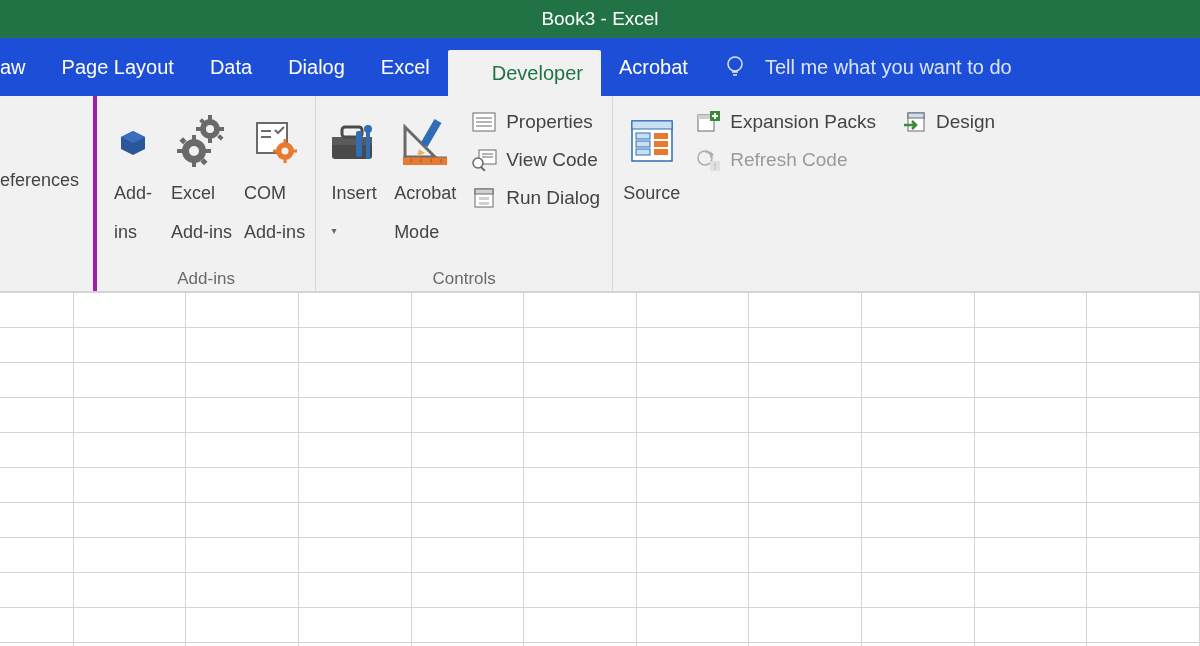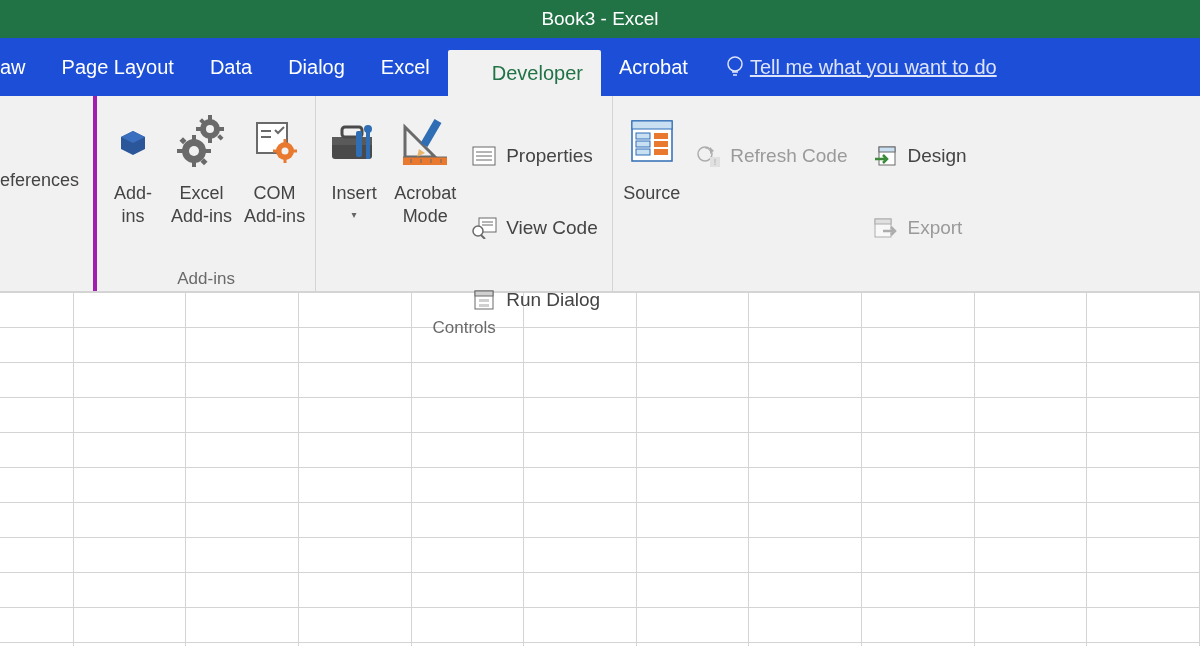--- a/index.html
+++ b/index.html
@@ -40,21 +40,21 @@
   }
   .tab.first { padding-left: 0; padding-right: 18px;}
   .tab.active {
     background: #f1f1f1;
     color: #217346;
     margin-top: 12px;
     border-top-left-radius: 2px;
     border-top-right-radius: 2px;
     padding-left: 44px;
   }
-  .tellme { display:flex; align-items:center; gap:4px; color: rgba(255,255,255,0.85); text-decoration: underline;}
+  .tellme { display:flex; align-items:center; gap:19px; color: rgba(255,255,255,0.85);}
   .tellme svg { display:block; }
 
   .ribbon {
     background: #f1f1f1;
     height: 196px;
     display: flex;
     align-items: stretch;
     border-bottom: 1px solid #d4d4d4;
   }
   .group {
@@ -91,39 +91,38 @@
     display:flex;
     align-items:center;
     justify-content:center;
   }
   .bigbtn .lbl {
     font-size: 18px;
     color: #444;
     line-height: 1.25;
     display:flex;
     flex-direction:column;
-    align-items:center;
-    gap:0;
+    align-items:flex-start;
+    gap:16px;
   }
   .vlist {
     display:flex;
     flex-direction:column;
     gap:6px;
     padding-top: 6px;
   }
   .smallbtn {
     display:flex;
     align-items:center;
     gap:8px;
     padding: 4px 6px;
     cursor:pointer;
     font-size: 19px;
     color:#444;
     white-space:nowrap;
-    margin-top:34px;
   }
   .smallbtn.disabled { color:#9a9a9a; cursor:default;}
   .smallbtn .icon {
     width:28px; height:24px; display:flex; align-items:center; justify-content:center;
   }
   .leftfrag {
     display:flex;
     flex-direction:column;
     justify-content:center;
     padding-right:8px;
@@ -379,20 +378,32 @@
               <rect x="28" y="34" width="14" height="6" fill="#e8792e"></rect>
             </svg>
           </span>
         </div>
         <div class="lbl">
             <span>Source</span>
           </div>
       </div>
 
       <div class="vlist">
+        <div class="smallbtn">
+          <span class="icon">
+            <svg width="24" height="22" viewBox="0 0 24 22">
+                <rect x="2" y="4" width="16" height="16" fill="#fff" stroke="#6a6a6a"></rect>
+                <rect x="2" y="4" width="16" height="4" fill="#d0d0d0"></rect>
+                <rect x="14" y="0" width="10" height="10" fill="#3a8a3a"></rect>
+                <line x1="19" y1="2" x2="19" y2="8" stroke="#fff" stroke-width="2"></line>
+                <line x1="16" y1="5" x2="22" y2="5" stroke="#fff" stroke-width="2"></line>
+              </svg>
+          </span>
+          <span>Expansion Packs</span>
+        </div>
         <div class="smallbtn disabled">
           <span class="icon">
             <svg width="24" height="22" viewBox="0 0 24 22" opacity="0.5">
                 <circle cx="9" cy="9" r="7" fill="none" stroke="#6a6a6a" stroke-width="1.5"></circle>
                 <path d="M9 3 a6 6 0 0 1 6 6" stroke="#6a6a6a" fill="none"></path>
                 <polygon points="14,2 18,6 14,8" fill="#6a6a6a"></polygon>
                 <rect x="14" y="12" width="10" height="10" fill="#d0d0d0"></rect>
                 <text x="19" y="20" font-size="9" text-anchor="middle" fill="#6a6a6a">!</text>
               </svg>
           </span>
@@ -404,30 +415,20 @@
         <div class="smallbtn">
           <span class="icon">
             <svg width="24" height="22" viewBox="0 0 24 22">
                 <rect x="6" y="2" width="16" height="18" fill="#fff" stroke="#6a6a6a"></rect>
                 <rect x="6" y="2" width="16" height="5" fill="#c9dff2" stroke="#6a6a6a"></rect>
                 <path d="M2 14 h10 M10 10 l4 4 l-4 4" stroke="#3a8a3a" stroke-width="2.5" fill="none"></path>
               </svg>
           </span>
           <span>Design</span>
         </div>
-        <div class="smallbtn disabled">
-          <span class="icon">
-            <svg width="24" height="22" viewBox="0 0 24 22" opacity="0.5">
-                <rect x="2" y="2" width="16" height="18" fill="#fff" stroke="#6a6a6a"></rect>
-                <rect x="2" y="2" width="16" height="5" fill="#d0d0d0" stroke="#6a6a6a"></rect>
-                <path d="M10 14 h10 M18 10 l4 4 l-4 4" stroke="#6a6a6a" stroke-width="2.5" fill="none"></path>
-              </svg>
-          </span>
-          <span>Export</span>
-        </div>
       </div>
     </div>
   </div>
 
 </div>
 
 <table class="grid">
   <tbody>
     <tr>
         <td></td>

